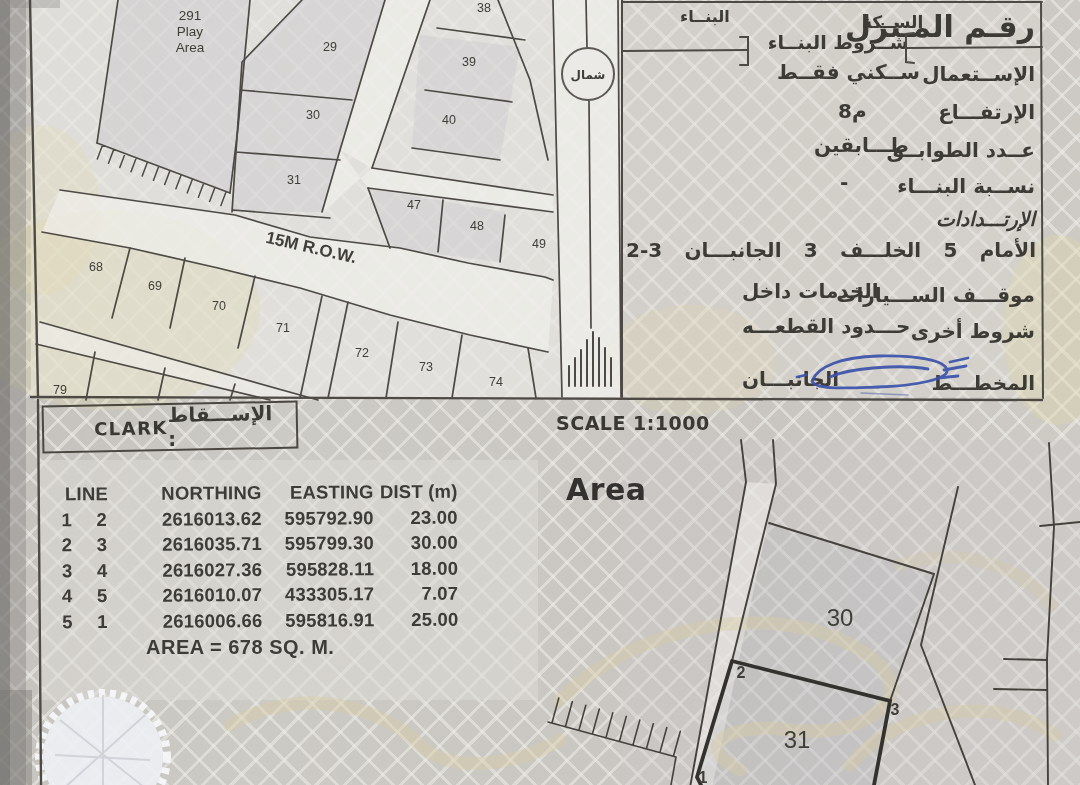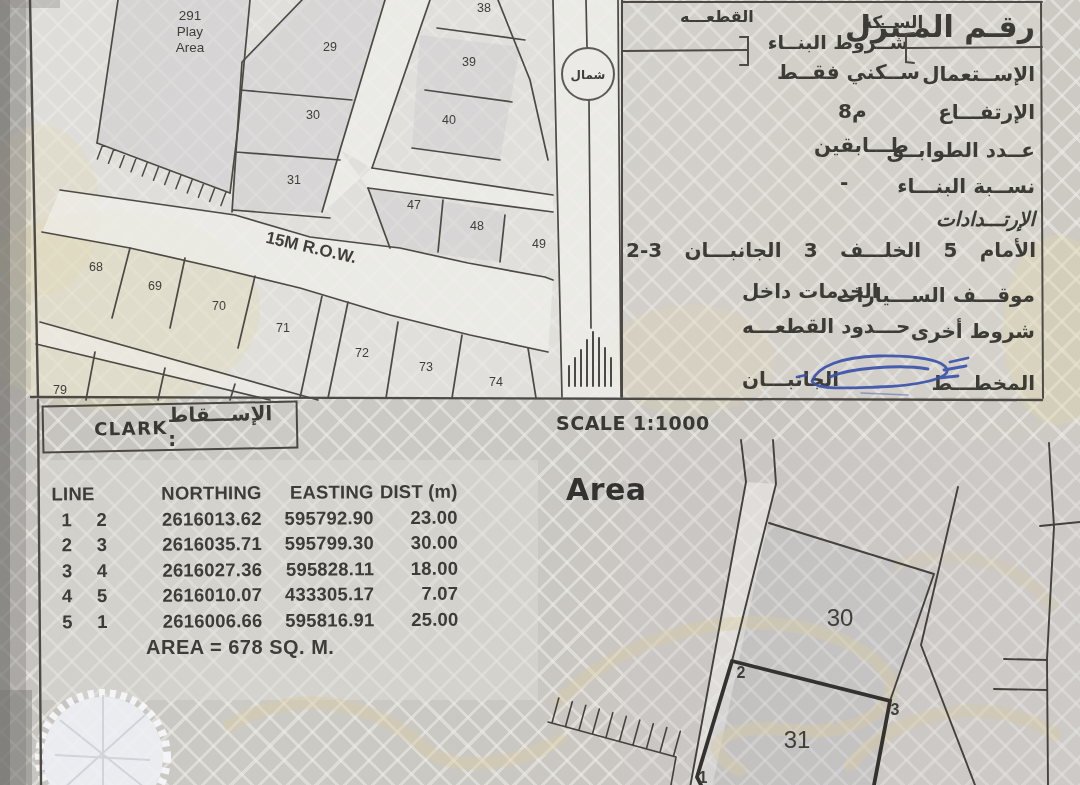--- a/index.html
+++ b/index.html
@@ -35,21 +35,21 @@
   #clarkbox .ar{font-size:20px;}
   #scale{left:556px;top:412px;font-size:19px;font-weight:bold;letter-spacing:.5px;}
   #areahead{left:566px;top:472px;font-size:30px;font-weight:600;letter-spacing:.5px;color:#343230;}
   
   #coords{position:absolute;left:52px;top:480px;width:410px;
     font-family:"Liberation Sans","DejaVu Sans",sans-serif;
     font-weight:bold;font-size:18.5px;color:#3e3c38;letter-spacing:.2px;transform:rotate(-.4deg);}
   #coords .r{display:grid;grid-template-columns:30px 40px 140px 112px 84px;line-height:25.5px;}
   #coords .c{text-align:center;}
   #coords .n{text-align:right;}
-  #coords .h2{grid-column:1 / span 2;text-align:left;}
+  #coords .h2{grid-column:1 / span 2;text-align:center;}
   #areanote{left:146px;top:636px;font-size:20px;font-weight:bold;
     font-family:"Liberation Sans","DejaVu Sans",sans-serif;color:#3e3c38;letter-spacing:.5px;}
   .svgtxt{font-family:"Liberation Sans","DejaVu Sans",sans-serif;fill:#403e39;}
 </style>
 </head>
 <body>
 
 <div class="paper"></div>
 
 <svg id="svg-under" width="1080" height="785" viewBox="0 0 1080 785">
@@ -97,21 +97,21 @@
 
   <rect x="0" y="0" width="26" height="785" fill="#8a8884" opacity=".45"></rect>
   <rect x="0" y="0" width="10" height="785" fill="#6b6966" opacity=".5"></rect>
   <rect x="0" y="690" width="32" height="95" fill="#76746f" opacity=".4"></rect>
   <rect x="0" y="0" width="60" height="8" fill="#8a8884" opacity=".35"></rect>
 </svg>
 
 <div id="panel">
   <span class="lbl ar" style="top:9px;font-size:30px;">رقـم المـنزل</span>
   <span class="val ar" style="left:240px;top:12px;font-size:17px;">الســكة</span>
-  <span class="val ar" style="left:58px;top:7px;font-size:16px;">القطعـــه</span>
+  <span class="val ar" style="left:58px;top:7px;font-size:16px;">البنــاء</span>
   <span id="cond-title" class="ar">شــروط البنــاء</span>
 
   <span class="lbl ar" style="top:62px;">الإســتعمال</span>
   <span class="val ar" style="left:155px;top:60px;">ســكني فقــط</span>
 
   <span class="lbl ar" style="top:100px;">الإرتفـــاع</span>
   <span class="val ar" dir="ltr" style="left:216px;top:99px;">8م</span>
 
   <span class="lbl ar" style="top:138px;">عــدد الطوابــق</span>
   <span class="val ar" style="left:192px;top:133px;">طـــابقين</span>

